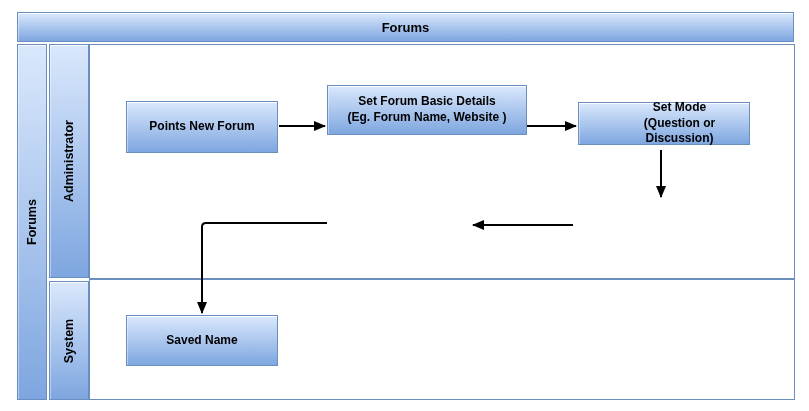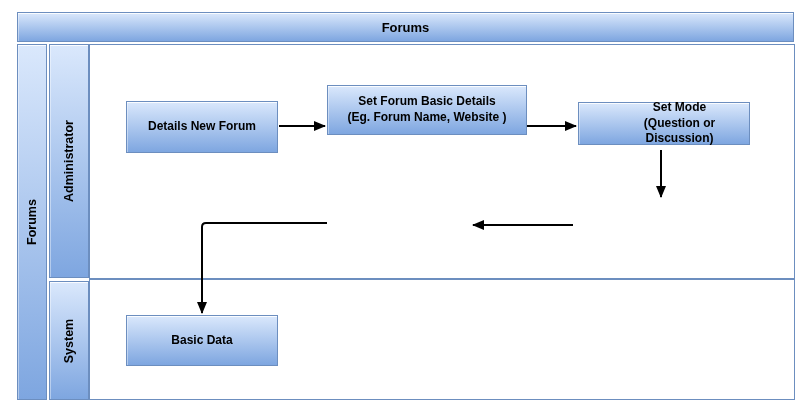--- a/index.html
+++ b/index.html
@@ -89,32 +89,32 @@
   <div class="lane-body system-body"></div>
 
   <div class="vcol admin-label-col grad">
     <span class="vtext">Administrator</span>
   </div>
   <div class="vcol system-label-col grad">
     <span class="vtext">System</span>
   </div>
 
   <div class="node grad node-create-new-forum">
-    <span>Details New Forum</span>
+    <span>Points New Forum</span>
   </div>
   <div class="node grad node-set-forum-basic-details">
     <span>Set Forum Basic Details
 (Eg. Forum Name, Website )</span>
   </div>
   <div class="node grad node-set-mode">
     <span>Set Mode
 (Question or Discussion)</span>
   </div>
   <div class="node grad node-saved-data">
-    <span>Basic Data</span>
+    <span>Saved Name</span>
   </div>
 
   <svg class="edges" viewBox="0 0 809 411">
     <defs>
       <marker id="arrow" markerWidth="14" markerHeight="12" refX="11" refY="5" orient="auto" markerUnits="userSpaceOnUse">
         <path class="arrowhead" d="M0,0 L12,5 L0,10 Z"></path>
       </marker>
     </defs>
     <path d="M279,126 L325,126" marker-end="url(#arrow)"></path>
     <path d="M527,126 L576,126" marker-end="url(#arrow)"></path>

